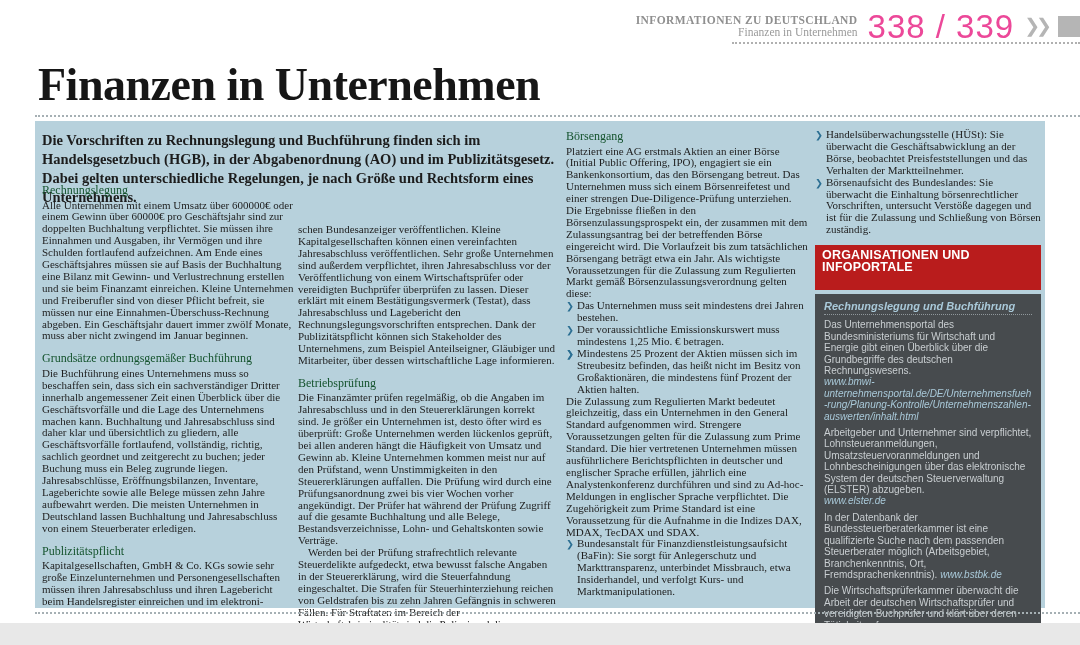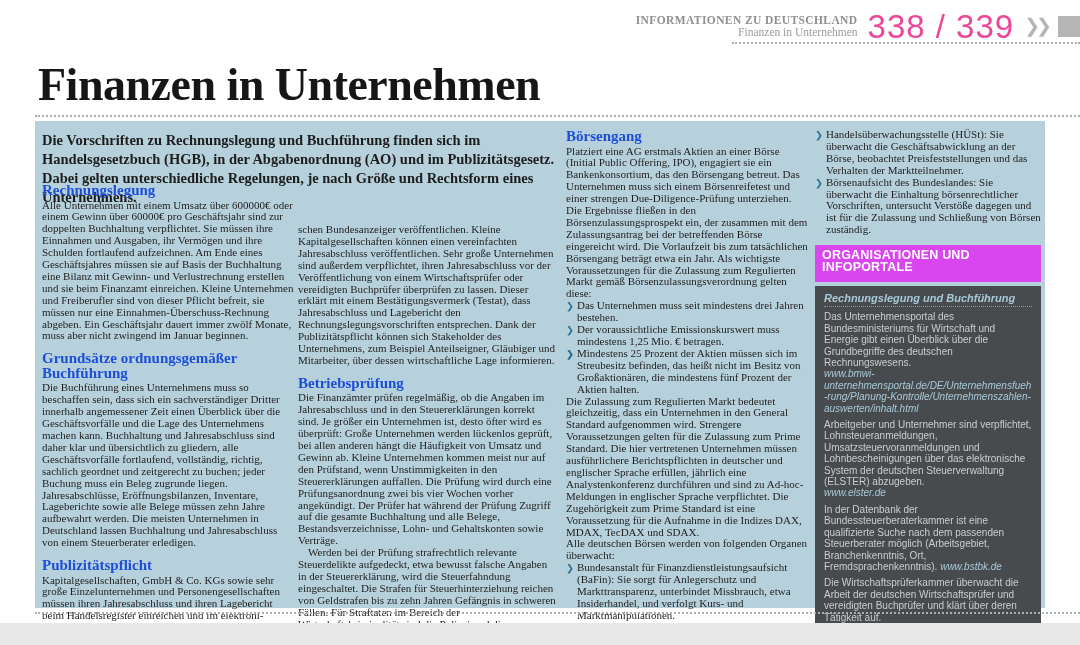--- a/index.html
+++ b/index.html
@@ -26,32 +26,32 @@
   .panel { position:absolute; left:35px; top:121px; width:1010px; height:487px; background:#b7d1dc; }
   .intro {
     position:absolute; left:7px; top:10px; width:520px;
     font-size:14.5px; font-weight:bold; color:#1c1c1c; line-height:1.3;
   }
   .col { position:absolute; font-size:11px; line-height:11.9px; color:#1e1e1e; }
   .col1 { left:7px;  top:62px; width:253px; }
   .col2 { left:263px; top:62px; width:258px;margin-top:41px; }
   .col3 { left:531px; top:8px;  width:243px; }
   .col4 { left:780px; top:8px;  width:226px; }
-  .sec-h { font-size:15px; font-weight:bold; line-height:14.5px; color:#1d4ed8; margin-bottom:2px; }
+  .sec-h { font-size:12px; font-weight:normal; line-height:14.5px; color:#14532d; margin-bottom:2px; }
   .col p { margin-bottom:0; }
   .gap { height:9px; }
   .indent { text-indent:10px; }
   ul.blist { list-style:none; }
   ul.blist li { position:relative; padding-left:11px; }
   ul.blist li .b { position:absolute; left:0; top:0; color:#2c6f93; font-family:"DejaVu Sans", sans-serif; font-size:9.5px; font-weight:bold; }
   
   .ibox-head {
-    margin-top:9px; background:#d946ef; color:#ffffff;
+    margin-top:9px; background:#b91c1c; color:#ffffff;
     font-family:"Liberation Sans", sans-serif; font-weight:bold; font-size:12.5px;
-    letter-spacing:.2px; padding:5px 7px 8px 7px;
+    letter-spacing:.2px; padding:5px 7px 16px 7px;
   }
   .ibox {
     margin-top:4px; background:#474b4e; padding:7px 9px 8px 9px;
     font-family:"Liberation Sans", sans-serif; font-size:10px; line-height:11.4px; color:#c9ced1;
   }
   .ibox-sec-h {
     color:#a9c9d9; font-style:italic; font-weight:bold; font-size:11px;
     border-bottom:1px dotted #8f979b; padding-bottom:2px; margin-bottom:4px;
   }
   .ibox p { margin-bottom:5px; }
@@ -103,21 +103,20 @@
     <div class="col col3">
       <div class="sec-h">Börsengang</div>
       <p>Platziert eine AG erstmals Aktien an einer Börse (Initial Public Offering, IPO), engagiert sie ein Bankenkonsortium, das den Börsengang betreut. Das Unternehmen muss sich einem Börsenreifetest und einer strengen Due-Diligence-Prüfung unterziehen. Die Ergebnisse fließen in den Börsenzulassungsprospekt ein, der zusammen mit dem Zulassungsantrag bei der betreffenden Börse eingereicht wird. Die Vorlaufzeit bis zum tatsächlichen Börsengang beträgt etwa ein Jahr. Als wichtigste Voraussetzungen für die Zulassung zum Regulierten Markt gemäß Börsenzulassungsverordnung gelten diese:</p>
       <ul class="blist">
         <li><span class="b">❯</span><span>Das Unternehmen muss seit mindestens drei Jahren bestehen.</span></li>
         <li><span class="b">❯</span><span>Der voraussichtliche Emissionskurswert muss mindestens 1,25 Mio. € betragen.</span></li>
         <li><span class="b">❯</span></li>
         <li><span class="b">❯</span><span>Mindestens 25 Prozent der Aktien müssen sich im Streubesitz befinden, das heißt nicht im Besitz von Großaktionären, die mindestens fünf Prozent der Aktien halten.</span></li>
       </ul>
       <p>Die Zulassung zum Regulierten Markt bedeutet gleichzeitig, dass ein Unternehmen in den General Standard aufgenommen wird. Strengere Voraussetzungen gelten für die Zulassung zum Prime Standard. Die hier vertretenen Unternehmen müssen ausführlichere Berichtspflichten in deutscher und englischer Sprache erfüllen, jährlich eine Analystenkonferenz durchführen und sind zu Ad-hoc-Meldungen in englischer Sprache verpflichtet. Die Zugehörigkeit zum Prime Standard ist eine Voraussetzung für die Aufnahme in die Indizes DAX, MDAX, TecDAX und SDAX.</p>
-      <p>Alle deutschen Börsen werden von folgenden Organen überwacht:</p>
       <ul class="blist">
         <li><span class="b">❯</span><span>Bundesanstalt für Finanzdienstleistungsaufsicht (BaFin): Sie sorgt für Anlegerschutz und Markttransparenz, unterbindet Missbrauch, etwa Insiderhandel, und verfolgt Kurs- und Marktmanipulationen.</span></li>
       </ul>
     </div>
 
     <div class="col col4">
       <ul class="blist">
         <li><span class="b">❯</span><span>Handelsüberwachungsstelle (HÜSt): Sie überwacht die Geschäftsabwicklung an der Börse, beobachtet Preisfeststellungen und das Verhalten der Marktteilnehmer.</span></li>
         <li><span class="b">❯</span><span>Börsenaufsicht des Bundeslandes: Sie überwacht die Einhaltung börsenrechtlicher Vorschriften, untersucht Verstöße dagegen und ist für die Zulassung und Schließung von Börsen zuständig.</span></li>
       </ul>

